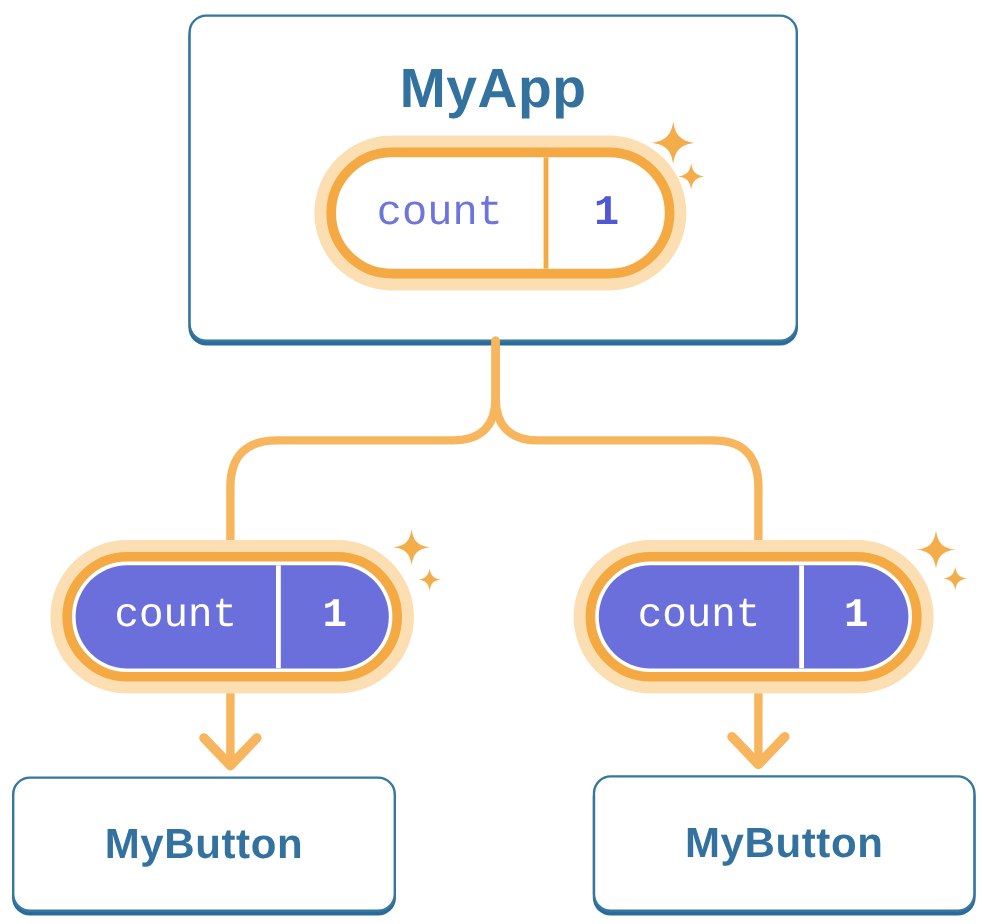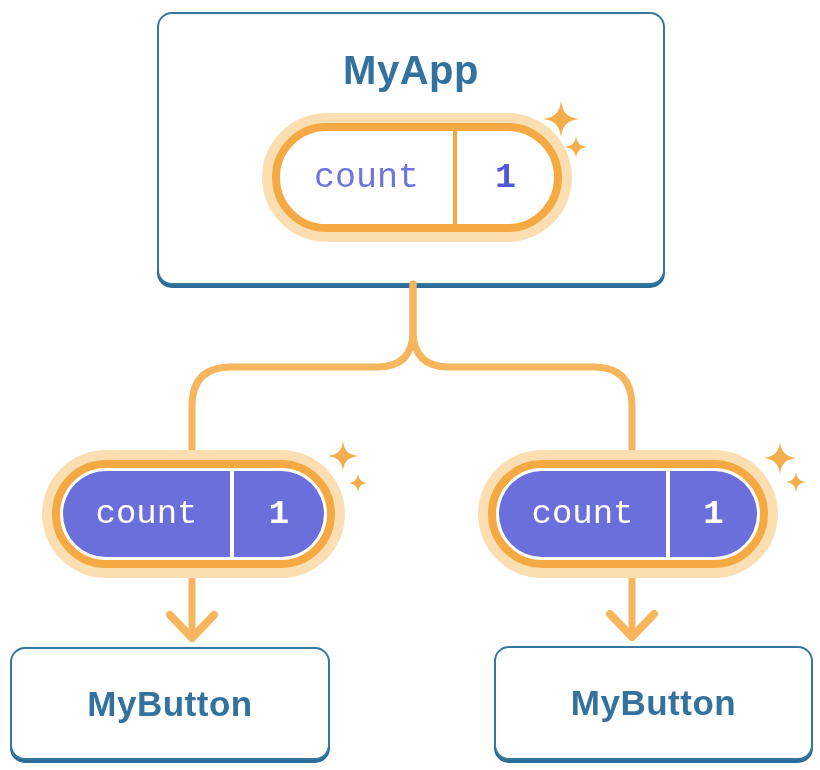--- a/index.html
+++ b/index.html
@@ -22,21 +22,21 @@
     box-sizing: border-box;
     z-index: 1;
   }
   .card-title {
     color: var(--card-text);
     font-weight: 700;
     letter-spacing: 0.5px;
     text-align: center;
   }
   .root-card { left: 157px; top: 12px; width: 508px; height: 273px; }
-  .root-card .card-title { margin-top: 36px; font-size: 40px; line-height: 1; }
+  .root-card .card-title { margin-top: 36px; font-size: 46px; line-height: 1; }
   .child-card { display: flex; align-items: center; justify-content: center; }
   .child-card .card-title { font-size: 35px; }
   .child-card-left  { left: 10px;  top: 647px; width: 320px; height: 113px; }
   .child-card-right { left: 494px; top: 646px; width: 319px; height: 114px; }
 
   
   .overlay {
     position: absolute; left: 0; top: 0; z-index: 2; pointer-events: none;
   }
   .connector {

